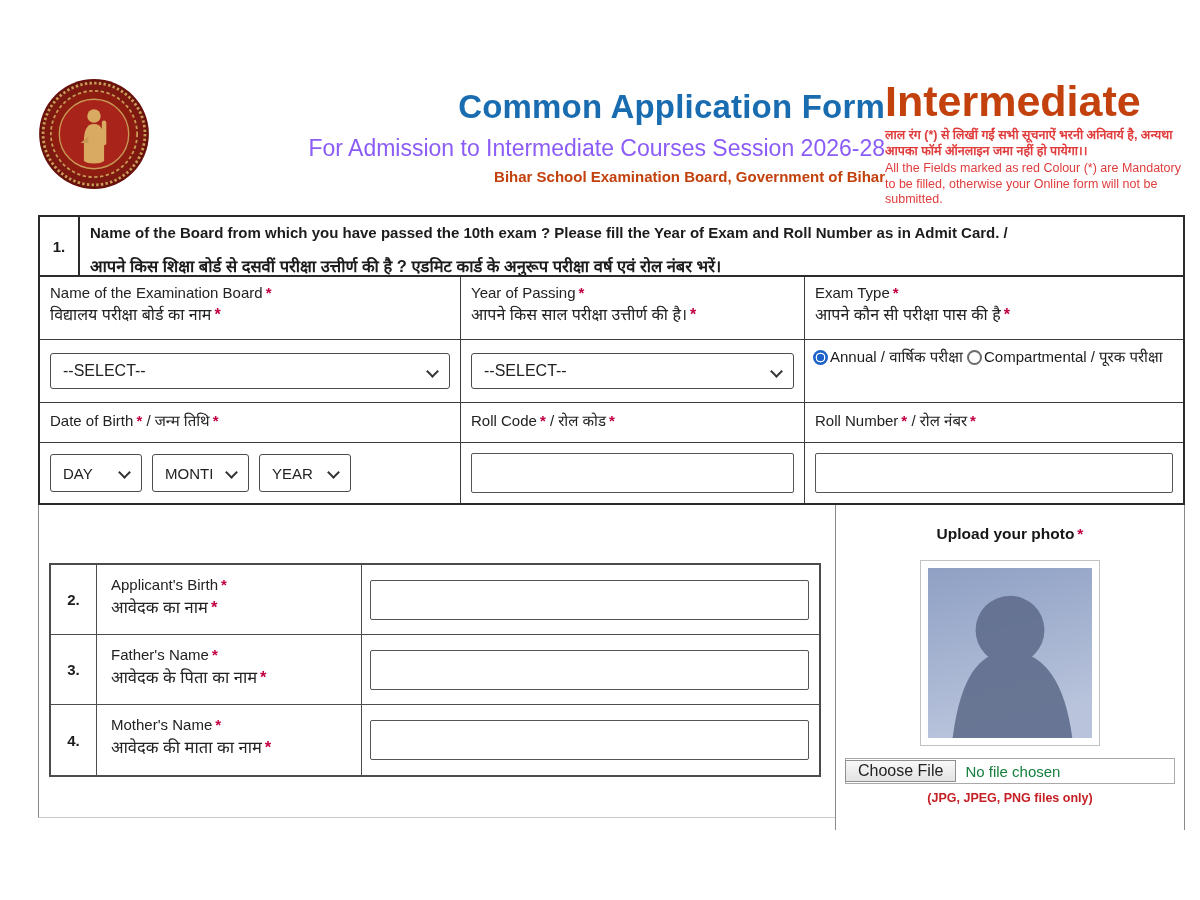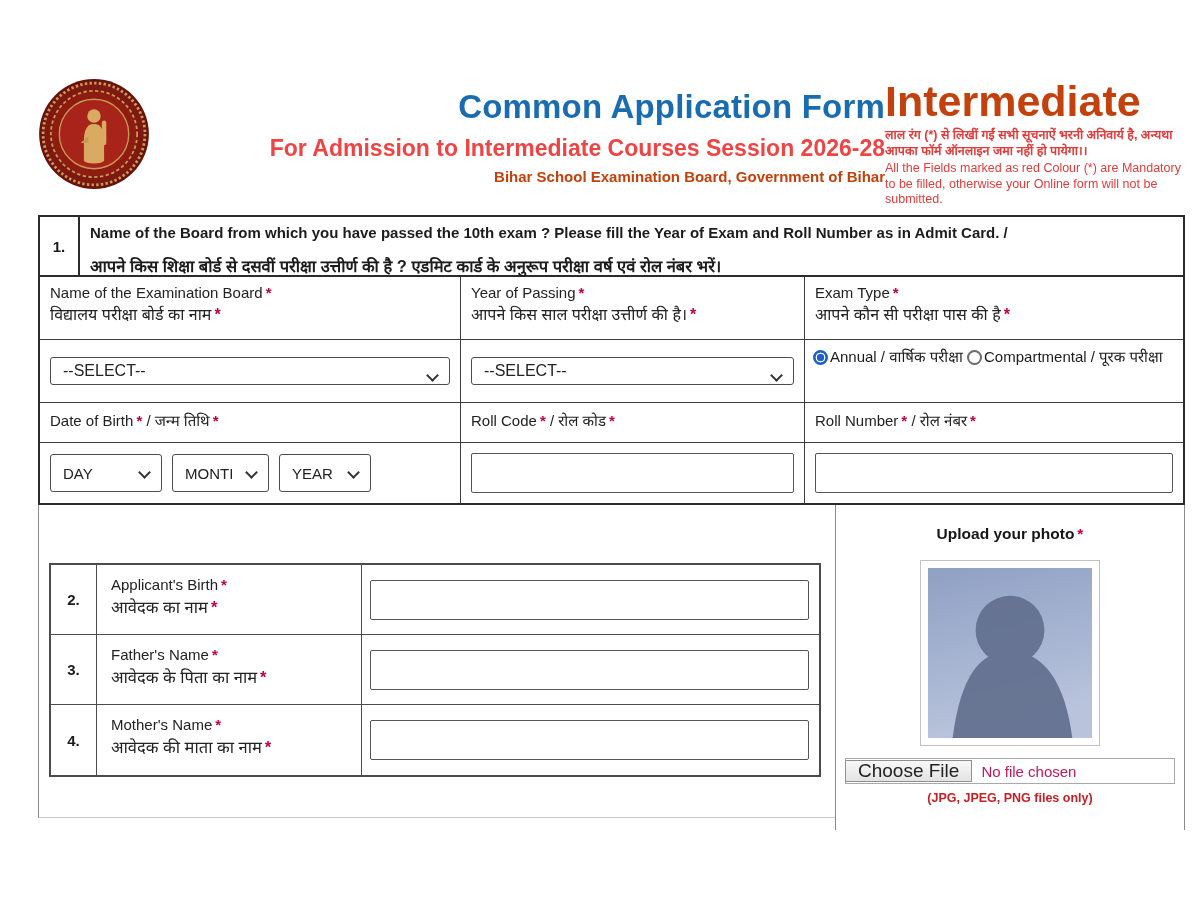--- a/index.html
+++ b/index.html
@@ -6,21 +6,21 @@
   html,body { background:#fff; }
   body { font-family:"Liberation Sans","DejaVu Sans",sans-serif; color:#1c1c1c; }
   .page { position:relative; width:1200px; height:900px; background:#fff; overflow:hidden; }
 
   
   .header { position:absolute; left:38px; top:78px; width:1147px; height:125px; display:flex; }
   .logo-wrap { width:118px; flex:0 0 118px; }
   .logo { width:112px; height:112px; }
   .head-center { flex:1; text-align:right; padding-top:10px; }
   .main-title { font-size:33px; font-weight:bold; color:#1a6cb0; letter-spacing:.2px; }
-  .sub-title { font-size:23px; font-weight:bold; color:#ef4444; margin-top:9px; white-space:nowrap; }
+  .sub-title { font-size:23px; font-weight:normal; color:#8b5cf6; margin-top:9px; white-space:nowrap; }
   .org-line { font-size:15px; font-weight:bold; color:#c2410c; margin-top:6px; }
   .head-right { flex:0 0 300px; padding-top:2px; }
   .stream { font-size:43px; font-weight:bold; color:#c2410c; line-height:1; }
   .notice-hi { margin-top:5px; font-size:12.5px; font-weight:bold; color:#e03c3c; line-height:1.25; }
   .notice-en { margin-top:2px; font-size:12.5px; color:#e03c3c; line-height:1.22; }
 
   
   .sec1 { position:absolute; left:38px; top:215px; width:1147px; }
   .row1 { display:flex; border:2px solid #2b2b2b; height:62px; background:#fff; }
   .row1-num { flex:0 0 40px; border-right:2px solid #2b2b2b; display:flex; align-items:center; justify-content:center; font-size:15px; font-weight:bold; }
@@ -36,21 +36,21 @@
   .c3 { flex:1; }
   .lblcell { padding:7px 10px 5px 10px; }
   .lbl-en { font-size:15px; color:#222; }
   .lbl-hi { font-size:16px; color:#222; margin-top:2px; }
   .ast { color:#c20040; font-weight:bold; padding-left:3px; }
   .h64 { height:63px; }
   .h40 { height:40px; }
   .h60 { height:60px; }
   .ctrlcell { display:flex; align-items:center; padding:0 10px; }
 
-  .select { position:relative; height:28px; border:1.6px solid #4c4c4c; border-radius:3px; background:#fff; display:flex; align-items:center; padding:0 30px 0 12px; font-size:16px; color:#222; width:100%; cursor:pointer; }
+  .select { position:relative; height:36px; border:1.6px solid #4c4c4c; border-radius:3px; background:#fff; display:flex; align-items:center; padding:0 30px 0 12px; font-size:16px; color:#222; width:100%; cursor:pointer; }
   .chev { position:absolute; right:12px; top:13px; width:9px; height:9px; border-right:2px solid #333; border-bottom:2px solid #333; transform:rotate(45deg); }
   .sel-sm { width:auto; padding-right:34px; margin-right:10px; font-size:15px; height:38px; }
 
   .radio-line { padding:6px 8px; font-size:15px; line-height:1.5; }
   .radio-opt { white-space:normal; }
   .rdot { display:inline-block; width:15px; height:15px; border-radius:50%; vertical-align:-3px; margin-right:2px; }
   .rdot.on { border:2px solid #1d62c9; background:radial-gradient(circle, #1d62c9 0 45%, #fff 50% 62%, #1d62c9 66%); }
   .rdot.off { border:2px solid #6b6b6b; background:#fff; }
 
   .tinput { height:40px; border:1.6px solid #555; border-radius:2px; background:#fff; width:100%; font-size:16px; padding:0 8px; }
@@ -68,22 +68,22 @@
   .plbl { flex:0 0 265px; border-right:1.5px solid #4c4c4c; padding:11px 8px 0 14px; }
   .plbl .lbl-hi { font-size:16.5px; }
   .pinp { flex:1; display:flex; align-items:center; padding:0 10px 0 8px; }
 
   
   .photo-col { position:absolute; left:797px; top:0; width:350px; }
   .photo-title { text-align:center; font-size:15.5px; font-weight:bold; margin-top:20px; color:#161616; }
   .photo-frame { margin:17px auto 0 auto; width:180px; height:186px; background:#fff; border:1px solid #c2c2c2; padding:7px; }
   .photo-frame svg { width:100%; height:100%; display:block; }
   .file-row { margin:12px auto 0 auto; width:330px; height:26px; border:1px solid #a9a9a9; display:flex; align-items:center; background:#fff; }
-  .choose-btn { height:22px; margin:-1px 0 0 -1px; padding:0 12px; border:1px solid #8f8f8f; background:linear-gradient(#f8f8f8,#e3e3e3); font-size:19px; display:flex; align-items:center; cursor:pointer; color:#222; }
-  .file-name { font-size:15px; padding-left:9px; color:#be185d; }
+  .choose-btn { height:22px; margin:-1px 0 0 -1px; padding:0 12px; border:1px solid #8f8f8f; background:linear-gradient(#f8f8f8,#e3e3e3); font-size:16px; display:flex; align-items:center; cursor:pointer; color:#222; }
+  .file-name { font-size:15px; padding-left:9px; color:#15803d; }
   .photo-hint { text-align:center; font-size:12.5px; font-weight:bold; color:#c52026; margin-top:7px; }
 </style>
 </head>
 <body>
 
 <div class="page">
 
   <div class="header">
     <div class="logo-wrap">
       <svg class="logo" viewBox="0 0 100 100">
@@ -164,21 +164,21 @@
         <div class="c2 lblcell">
           <div class="lbl-en"><span>Roll Code</span><span class="ast">*</span> <span>/</span> <span>रोल कोड</span><span class="ast">*</span></div>
         </div>
         <div class="c3 lblcell">
           <div class="lbl-en"><span>Roll Number</span><span class="ast">*</span> <span>/</span> <span>रोल नंबर</span><span class="ast">*</span></div>
         </div>
       </div>
 
       <div class="grow h60">
         <div class="c1 ctrlcell">
-          <div class="select sel-sm" style="width:112px">
+          <div class="select sel-sm" style="width:92px">
             <span>DAY</span>
             <span class="chev"></span>
           </div>
           <div class="select sel-sm" style="width:97px">
             <span>MONTI</span>
             <span class="chev"></span>
           </div>
           <div class="select sel-sm" style="width:92px">
             <span>YEAR</span>
             <span class="chev"></span>

